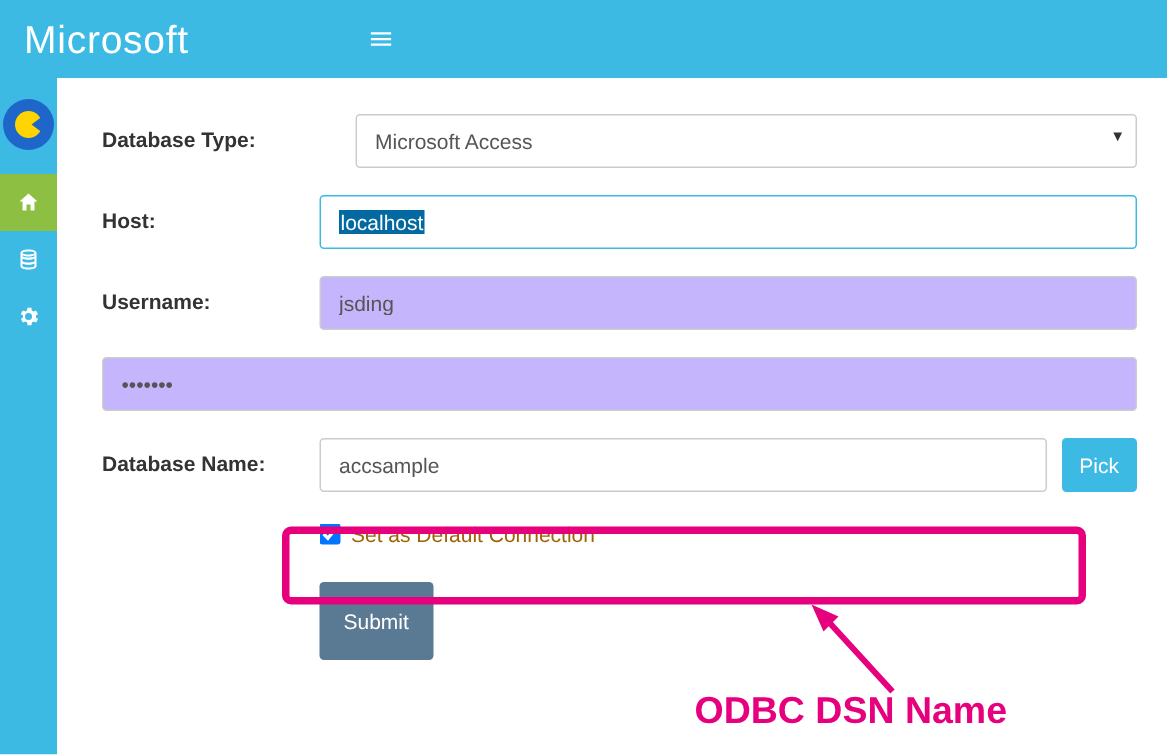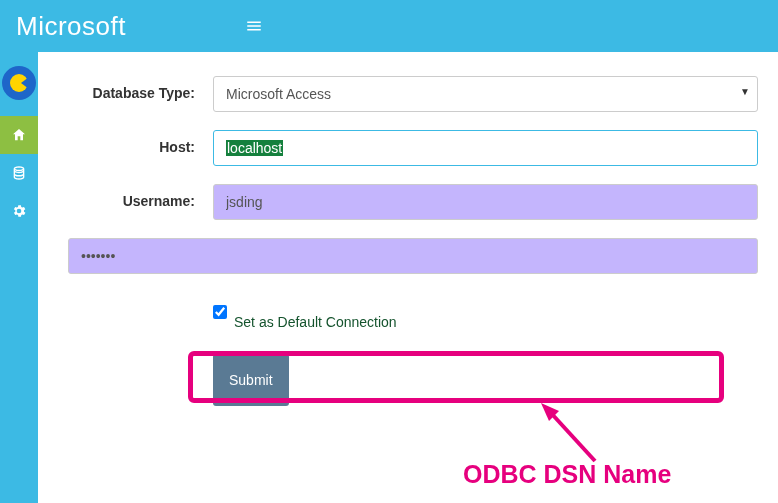--- a/index.html
+++ b/index.html
@@ -97,21 +97,20 @@
       padding: 24px 20px 40px 20px;
       background: #fff;
     }
     .form-row {
       display: flex;
       align-items: flex-start;
       margin-bottom: 18px;
     }
     .form-label {
       width: 145px;
-      text-align: right;
       padding: 8px 18px 0 0;
       font-weight: 700;
       color: #333;
       font-size: 14px;
       line-height: 1.3;
     }
     .form-control-wrap {
       flex: 1;
       display: flex;
       gap: 10px;
@@ -127,36 +126,37 @@
       border: 1px solid #ccc;
       border-radius: 3px;
       outline: none;
     }
     select.form-control {
       appearance: none;
       -webkit-appearance: none;
       background-image: none;
       padding-right: 36px;
       position: relative;
+      margin-left: 24px;
     }
     .select-wrap { position: relative; flex: 1; display: flex; }
     .select-wrap::after {
       content: "▼";
       position: absolute;
       right: 8px;
       top: 10px;
       font-size: 10px;
       color: #333;
       pointer-events: none;
     }
     .host-active {
       border: 1px solid #3CBAE4;
     }
     .host-sel {
-      background: #15803d;
+      background: #0369a1;
       color: #fff;
       padding: 0 1px;
     }
     .autofill {
       background: #c4b5fd;
     }
     .pick-btn {
       height: 36px;
       padding: 0 12px;
       background: #3CBAE4;
@@ -167,21 +167,21 @@
       font-size: 14px;
     }
     .checkbox-row {
       display: flex;
       align-items: center;
       gap: 7px;
       padding-top: 2px;
       padding-bottom: 14px;
     }
     .checkbox-row input { width: 14px; height: 14px; }
-    .checkbox-row label { color: #14532d; font-size: 14px; margin-top: 20px; }
+    .checkbox-row label { color: #a16207; font-size: 14px; }
     .submit-btn {
       height: 52px;
       padding: 0 16px;
       background: #5A7A94;
       color: #fff;
       border: none;
       border-radius: 3px;
       cursor: pointer;
       font-size: 14px;
     }
@@ -270,20 +270,27 @@
           <input type="text" class="form-control autofill" value="jsding" style="">
         </div>
       </div>
 
       <div class="form-row">
         <div class="form-control-wrap">
           <input type="text" class="form-control autofill" value="•••••••" style="">
         </div>
       </div>
 
+      <div class="form-row">
+        <div class="form-label">Database Name:</div>
+        <div class="form-control-wrap">
+          <input type="text" class="form-control" value="accsample" style="">
+          <button class="pick-btn">Pick</button>
+        </div>
+      </div>
 
       <div class="form-row">
         <div class="form-label"></div>
         <div class="form-control-wrap" style="flex-direction:column;align-items:flex-start;">
           <div class="checkbox-row">
             <input type="checkbox" checked="" style="">
             <label>Set as Default Connection</label>
           </div>
           <button class="submit-btn">Submit</button>
         </div>

